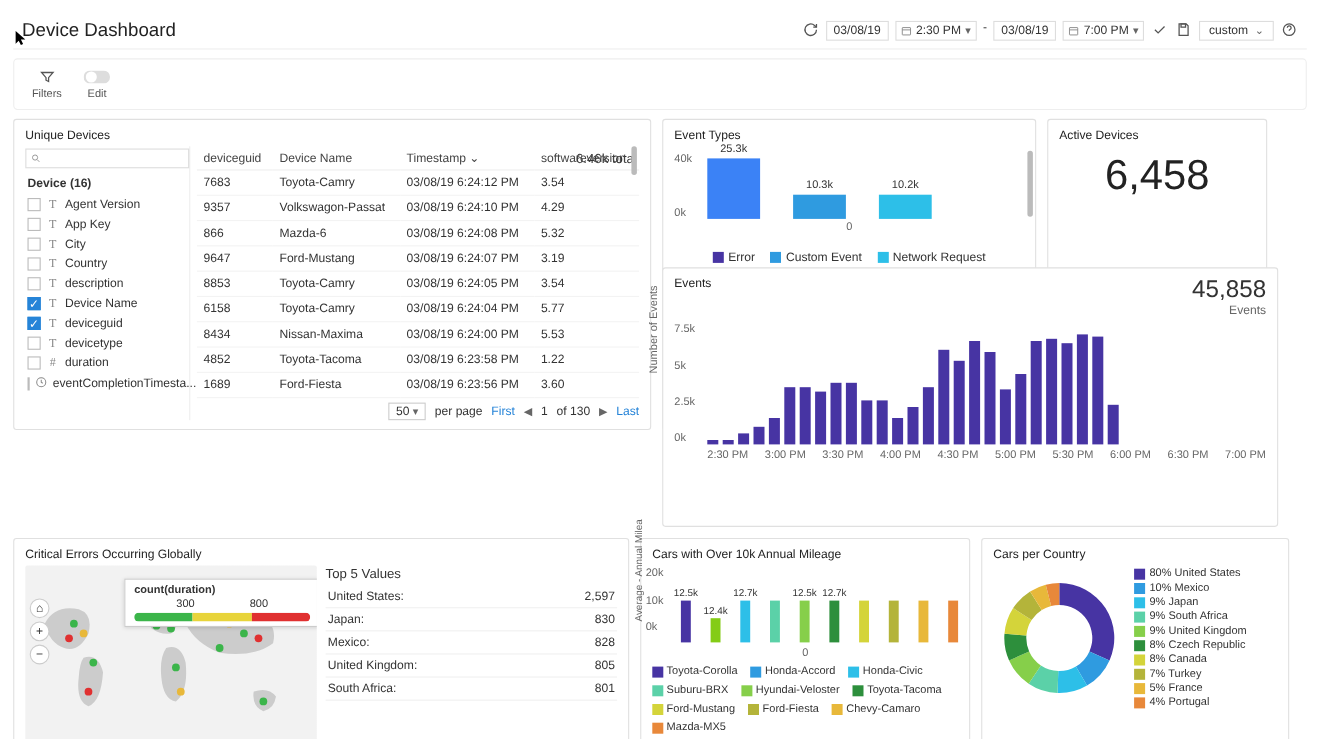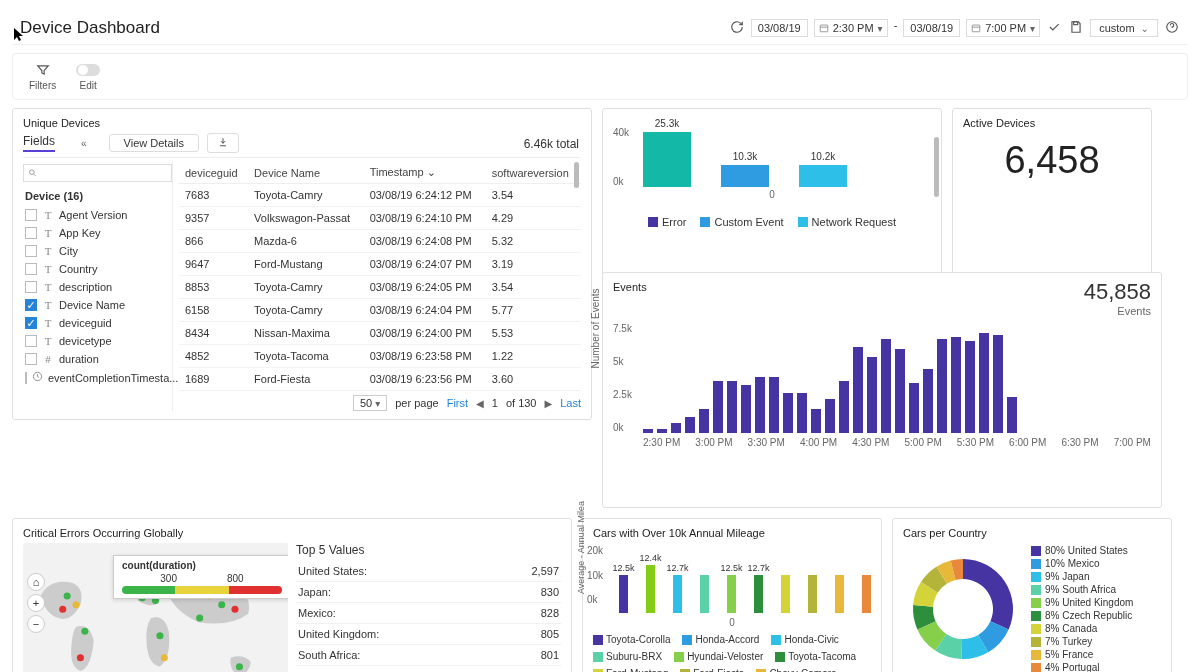--- a/index.html
+++ b/index.html
@@ -171,30 +171,20 @@
         </svg>
       </span>
     <span class="lbl">Edit</span>
   </div>
 </div>
 
 <div class="row1">
 
   <div class="panel unique-devices">
     <div class="panel-title">Unique Devices</div>
-    <div class="ud-header">
-      <span class="fields-tab">Fields</span>
-      <span style="flex:0 0 10px"></span>
-      <span class="chev">«</span>
-      <span style="flex:0 0 6px"></span>
-      <span class="vd-btn">View Details</span>
-      <span class="dl-btn"><svg width="10" height="10" viewBox="0 0 24 24" fill="none" stroke="#333" stroke-width="2">
-            <path d="M12 3v12m-5-5l5 5 5-5M5 21h14"></path>
-          </svg></span>
-    </div>
     <span class="ud-total">6.46k total</span>
     <div class="ud-body">
       <div class="fields-col">
         <div class="search-box">
           <svg width="10" height="10" viewBox="0 0 24 24" fill="none" stroke="#888" stroke-width="2">
               <circle cx="10" cy="10" r="6"></circle>
               <path d="M20 20l-5-5"></path>
             </svg>
           <input type="text" style="">
         </div>
@@ -331,28 +321,29 @@
           <span>1</span>
           <span>of 130</span>
           <span class="chev">▶</span>
           <span class="pg-link">Last</span>
         </div>
       </div>
     </div>
   </div>
 
   <div class="panel" style="position:relative">
+    <div class="panel-title">Event Types</div>
     <div class="scroll-ind" style="top:28px;height:60px"></div>
     <div class="chart-area">
       <div class="yticks">
           <span>40k</span>
           <span>0k</span>
         </div>
       <div class="bars" id="et-bars">
-          <div class="bar" style="height: 55px; background: #14b8a6;">
+          <div class="bar" style="height: 55px; background: #3b82f6;">
             <span class="val">25.3k</span>
           </div>
           <div class="bar" style="height: 22.3913px; background: rgb(47, 155, 224);">
             <span class="val">10.3k</span>
           </div>
           <div class="bar" style="height: 22.1739px; background: rgb(45, 191, 232);">
             <span class="val">10.2k</span>
           </div>
         </div>
     </div>
@@ -516,21 +507,21 @@
     <div class="ylabel2">Average - Annual Milea</div>
     <div class="yticks2" id="ml-yticks">
         <span>20k</span>
         <span>10k</span>
         <span>0k</span>
       </div>
     <div class="bars2" id="ml-bars">
         <div class="bar2" style="height: 38px; background: rgb(71, 52, 163);">
           <span class="v">12.5k</span>
         </div>
-        <div class="bar2" style="height: 48px; background: #84cc16;">
+        <div class="bar2" style="height: 22px; background: #84cc16;">
           <span class="v">12.4k</span>
         </div>
         <div class="bar2" style="height: 38px; background: rgb(45, 191, 232);">
           <span class="v">12.7k</span>
         </div>
         <div class="bar2" style="height: 38px; background: rgb(91, 209, 168);"></div>
         <div class="bar2" style="height: 38px; background: rgb(134, 207, 74);">
           <span class="v">12.5k</span>
         </div>
         <div class="bar2" style="height: 38px; background: rgb(45, 143, 60);">

